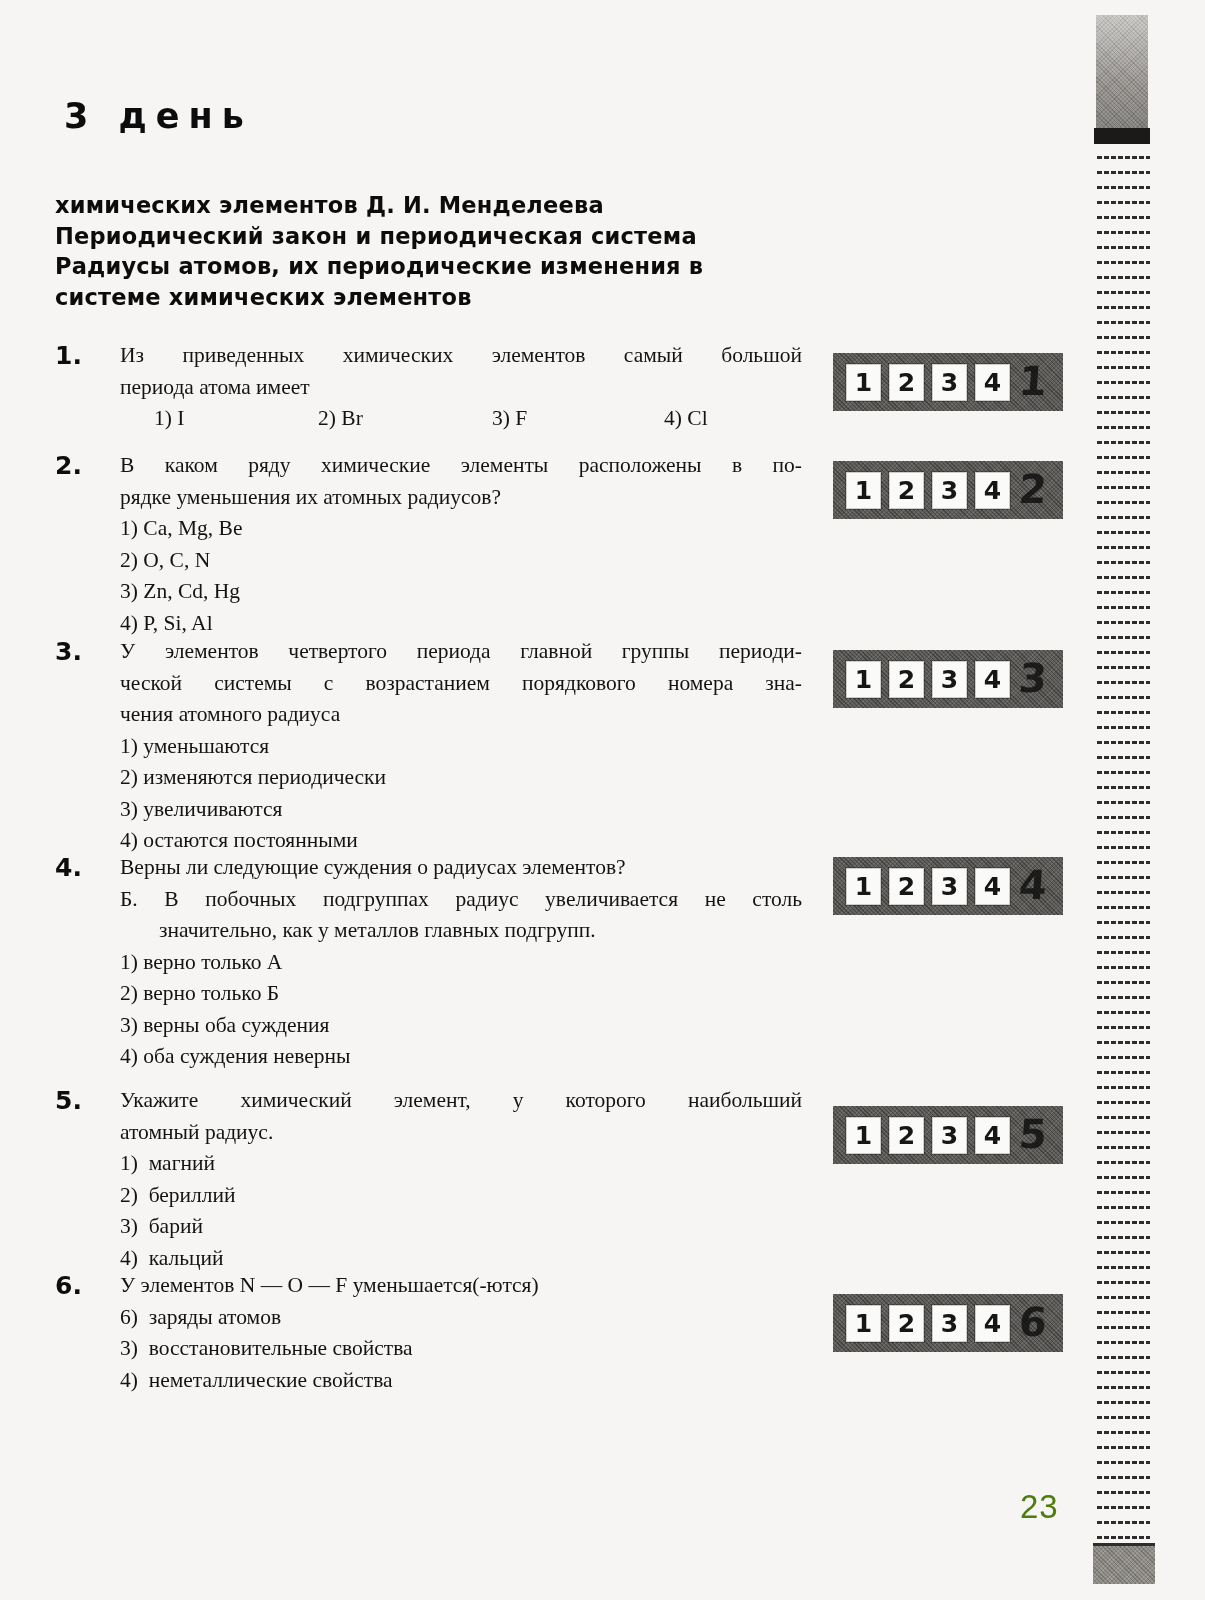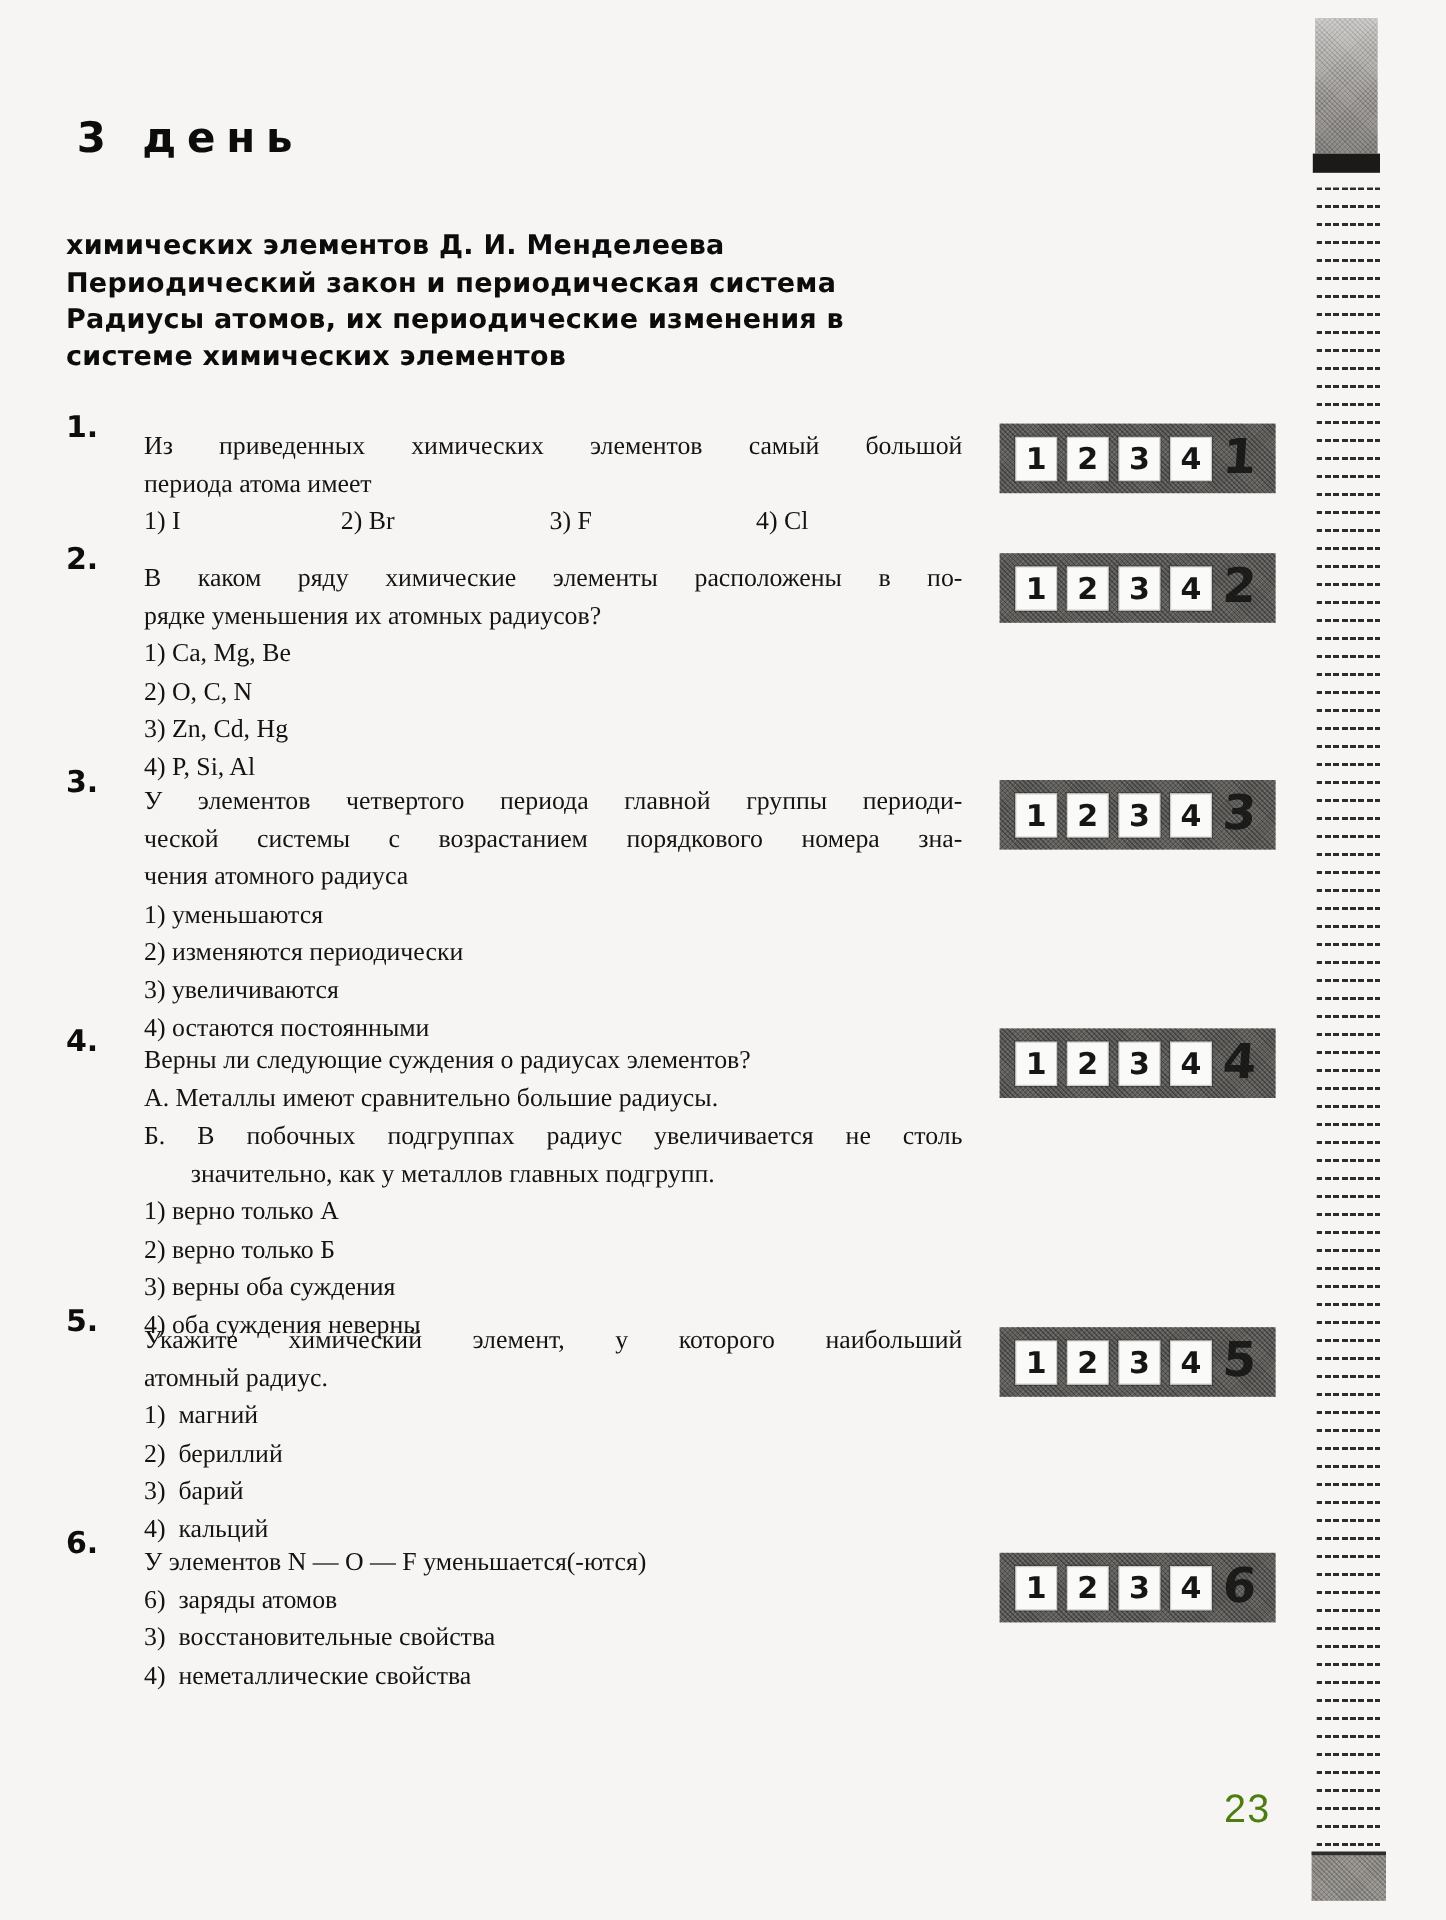--- a/index.html
+++ b/index.html
@@ -25,29 +25,29 @@
     font-size:22.5px;line-height:30.5px;color:#0c0c0c;letter-spacing:0.2px;
   }
   
   .question{position:absolute;left:55px;width:750px;}
   .qnum{
     position:absolute;left:0;top:1px;
     font-family:"DejaVu Sans", sans-serif;font-weight:bold;
     font-size:25px;color:#0d0d0d;
   }
   .qbody{
-    position:absolute;left:65px;top:16px;width:682px;
+    position:absolute;left:65px;top:0;width:682px;
     font-size:21.5px;line-height:31.5px;color:#131313;
   }
   .line{min-height:31.5px;}
   .j{text-align:justify;text-align-last:justify;}
   .indent{padding-left:39px;}
   .opt{white-space:pre-wrap;}
   .opt-row{display:flex;}
-  .opt-row span:nth-child(1){width:164px;}
+  .opt-row span:nth-child(1){width:164px;margin-left:34px;}
   .opt-row span:nth-child(2){width:174px;}
   .opt-row span:nth-child(3){width:172px;}
   
   .abox{
     position:absolute;left:833px;width:230px;height:58px;
     background-color:#5e5d5a;
     background-image:
       repeating-linear-gradient(45deg, rgba(0,0,0,.30) 0 1px, transparent 1px 3px),
       repeating-linear-gradient(135deg, rgba(255,255,255,.10) 0 1px, transparent 1px 3px);
     box-sizing:border-box;
@@ -150,21 +150,20 @@
       <div class="line opt">2) изменяются периодически</div>
       <div class="line opt">3) увеличиваются</div>
       <div class="line opt">4) остаются постоянными</div>
     </div>
   </div>
 
   <div class="question" style="top:852px">
     <div class="qnum">4.</div>
     <div class="qbody">
       <div class="line">Верны ли следующие суждения о радиусах элементов?</div>
-      <div class="line">А. Металлы имеют сравнительно большие радиусы.</div>
       <div class="line j">Б. В побочных подгруппах радиус увеличивается не столь</div>
       <div class="line indent">значительно, как у металлов главных подгрупп.</div>
       <div class="line opt">1) верно только А</div>
       <div class="line opt">2) верно только Б</div>
       <div class="line opt">3) верны оба суждения</div>
       <div class="line opt">4) оба суждения неверны</div>
     </div>
   </div>
 
   <div class="question" style="top:1085px">

